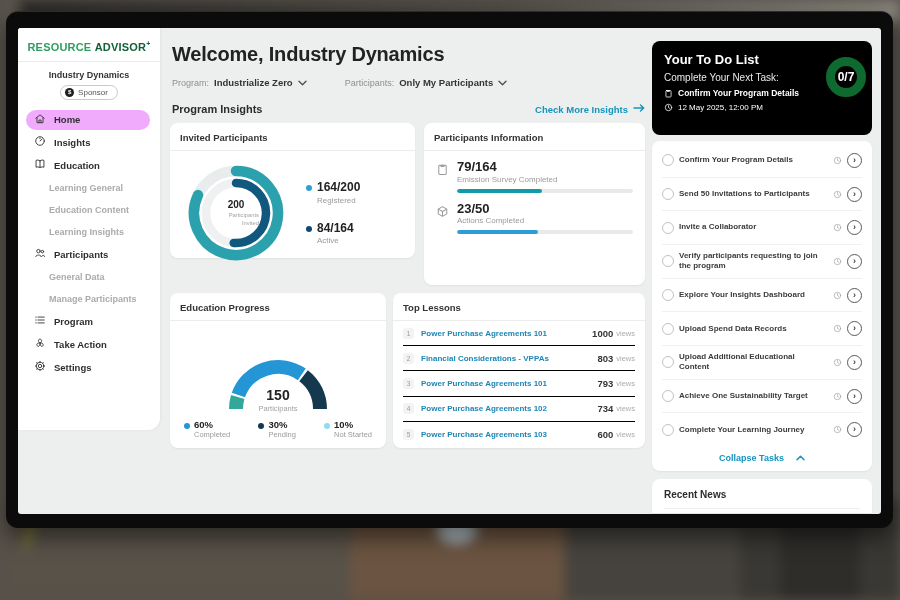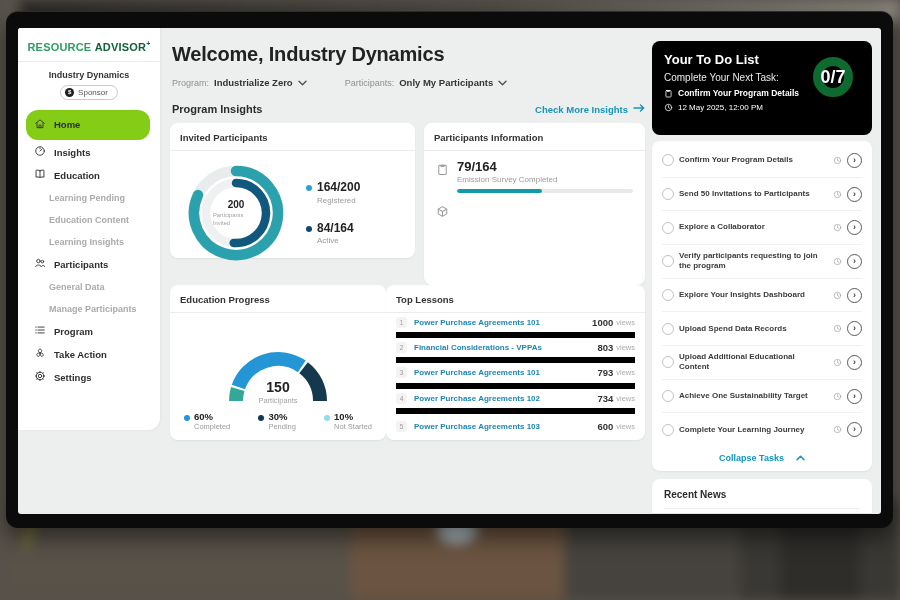--- a/index.html
+++ b/index.html
@@ -36,46 +36,46 @@
   .sb-logo sup{font-size:7px;color:#11603a;font-weight:800}
   .sb-div{border-bottom:1px solid #e9e9e9;margin:0 0 8px 0}
   .sb-org{text-align:center;font-size:9px;font-weight:700;color:#333}
   .sb-badge{display:flex;width:fit-content;margin:5px auto 10px;align-items:center;gap:4px;
             border:1px solid #c9c9c9;border-radius:10px;padding:2px 9px 2px 4px;font-size:8px;color:#555;background:#fff}
   .sb-badge-dot{width:9px;height:9px;border-radius:50%;background:#1f1f1f;color:#fff;font-size:6px;
                 display:flex;align-items:center;justify-content:center;font-weight:700}
   .sb-menu{list-style:none}
   .sb-item{height:23px;display:flex;align-items:center;gap:8px;padding-left:16px;
            font-size:9.5px;font-weight:700;color:#2e2e2e;cursor:pointer}
-  .sb-item.active{background:#84cc16;border-radius:12px;margin:1px 10px 1px 8px;padding-left:8px;height:30px}
+  .sb-item.active{background:#f0abfc;border-radius:12px;margin:1px 10px 1px 8px;padding-left:8px;height:20px}
   .sb-item.sub{padding-left:31px;color:#ababab;font-weight:600;font-size:9px;height:22px}
   .sb-item svg{flex-shrink:0;stroke:#3a3a3a;fill:none;stroke-width:1.1;stroke-linecap:round;stroke-linejoin:round}
 
   
   .main{position:absolute;left:152px;top:0;width:475px;height:486px}
   .main h1{margin:15px 0 0 2px;font-size:20px;font-weight:700;color:#222;letter-spacing:-.2px}
   .filters{display:flex;gap:38px;margin:11px 0 0 2px;align-items:center}
   .filter{display:flex;align-items:center;gap:5px;font-size:9px;color:#8f8f8f}
   .filter b{font-size:9.5px;color:#333}
   .chev{stroke:#555;fill:none;stroke-width:1.4;stroke-linecap:round;stroke-linejoin:round}
   .section-row{display:flex;justify-content:space-between;align-items:center;margin:15px 0 0 2px}
   .section-row h2{font-size:11px;font-weight:800;color:#2c2c2c}
   .tlink{display:flex;align-items:flex-start;gap:5px;font-size:9.5px;font-weight:700;color:#1694bd;cursor:pointer}
   .tlink svg{stroke:#1694bd;fill:none;stroke-width:1.4;stroke-linecap:round;stroke-linejoin:round}
 
   .card{background:#fff;border-radius:8px;box-shadow:0 1px 2px rgba(0,0,0,.06)}
   .card-head{padding:9px 10px 7px;font-size:9.5px;font-weight:700;color:#333;border-bottom:1px solid #ececec}
   .row1{display:flex;gap:9px;margin-top:8px}
-  .row2{display:flex;}
+  .row2{display:flex;gap:7px;margin-top:8px}
 
   
   .c-invited{width:246px;height:135px}
   .inv-body{display:flex;align-items:center;padding:6px 6px 0 10px}
   .donut-wrap{position:relative;width:112px;height:112px}
-  .donut-center{position:absolute;inset:0;display:flex;flex-direction:column;align-items:center;justify-content:center;text-align:left}
+  .donut-center{position:absolute;inset:0;display:flex;flex-direction:column;align-items:center;justify-content:center;text-align:right}
   .donut-center .v{font-size:10px;font-weight:800;color:#222}
   .donut-center .l{font-size:5.8px;color:#a2a2a2;width:46px;line-height:1.25;margin-top:2px}
   .inv-legend{margin-left:14px;display:flex;flex-direction:column;gap:17px}
   .leg-entry{display:flex;align-items:flex-start;gap:5px}
   .leg-dot{width:6px;height:6px;border-radius:50%;margin-top:4px;flex-shrink:0}
   .dot-reg{background:#2f9fd8}.dot-act{background:#0d4a73}
   .leg-entry .v{font-size:12px;font-weight:800;color:#222;line-height:1.1}
   .leg-entry .l{font-size:8px;color:#9a9a9a;margin-top:1px}
 
   
@@ -97,41 +97,41 @@
   .edu-legend{display:flex;justify-content:space-between;padding:7px 14px 0}
   .edu-leg{display:flex;gap:4px;align-items:flex-start}
   .edu-leg .d{width:6px;height:6px;border-radius:50%;margin-top:3px}
   .d-comp{background:#2496d5}.d-pend{background:#14394e}.d-ns{background:#8edbf2}
   .edu-leg .p{font-size:9.5px;font-weight:800;color:#222;line-height:1.1}
   .edu-leg .t{font-size:7.5px;color:#9b9b9b}
 
   
   .c-lessons{flex:1;height:155px}
   .ls-body{padding:0 10px}
-  .ls-row{display:flex;align-items:center;height:25.2px;border-bottom:6px solid #000000}
+  .ls-row{display:flex;align-items:center;height:25.2px;border-bottom:1px solid #000000}
   .ls-row:last-child{border-bottom:none}
   .ls-rank{width:11px;height:11px;background:#f3f3f3;border-radius:3px;font-size:6.5px;color:#999;
            display:flex;align-items:center;justify-content:center;margin-right:7px;flex-shrink:0}
   .ls-title{flex:1;font-size:8px;font-weight:700;color:#1e86b4;cursor:pointer}
   .ls-views{font-size:9.5px;font-weight:800;color:#333}
   .ls-suffix{font-size:7.5px;color:#ababab;margin-left:3px}
 
   
   .right{position:absolute;left:634px;top:0;width:220px}
   .todo-green{margin-top:13px;height:94px;background:#000000;border-radius:8px;color:#fff;
               position:relative;padding:11px 12px}
   .todo-green .t{font-size:13px;font-weight:800}
   .todo-green .s{font-size:10px;margin-top:5px;opacity:.92}
   .tg-row{display:flex;align-items:center;gap:5px;margin-top:5px}
   .tg-row svg{stroke:#fff;fill:none;stroke-width:1.2;stroke-linecap:round;stroke-linejoin:round;flex-shrink:0}
   .tg-task{font-size:8.5px;font-weight:700}
   .tg-due{font-size:8px}
-  .tg-ring{position:absolute;right:19px;top:16px;width:40px;height:40px;border:9px solid #0e6a2e;
+  .tg-ring{position:absolute;right:6px;top:16px;width:40px;height:40px;border:9px solid #0e6a2e;
            border-radius:50%;display:flex;align-items:center;justify-content:center;
-           font-size:18px;font-weight:800;color:#fff}
+           font-size:12px;font-weight:800;color:#fff}
 
   .todo-card{margin-top:6px;height:330px;padding:3px 10px 6px;display:flex;flex-direction:column}
   .todo-item{display:flex;align-items:center;gap:5px;border-bottom:1px solid #f0f0f0;
              padding:4px 0;min-height:29px;flex:1}
   .todo-item:nth-last-child(2){border-bottom:none}
   .todo-check{width:12px;height:12px;border:1.5px solid #c2c2c2;border-radius:50%;flex-shrink:0;cursor:pointer}
   .todo-label{flex:1;font-size:8px;font-weight:600;color:#3b3b3b;line-height:1.3;padding-right:2px}
   .todo-clock{flex-shrink:0;stroke:#9a9a9a;fill:none;stroke-width:1;stroke-linecap:round}
   .todo-chev{width:15px;height:15px;border:1.5px solid #5a5a5a;border-radius:50%;flex-shrink:0;
              display:flex;align-items:center;justify-content:center;font-size:9px;color:#444;
@@ -187,21 +187,21 @@
               </svg></span>
         <span>Insights</span>
       </li>
       <li class="sb-item">
         <span><svg width="12" height="12" viewBox="0 0 14 14">
                 <path d="M7 3.2 C5.6 2.2 3.6 2.2 2.4 2.8 V10.8 C3.6 10.2 5.6 10.2 7 11.2 C8.4 10.2 10.4 10.2 11.6 10.8 V2.8 C10.4 2.2 8.4 2.2 7 3.2 Z M7 3.2 V11.2"></path>
               </svg></span>
         <span>Education</span>
       </li>
       <li class="sb-item sub">
-        <span>Learning Pending</span>
+        <span>Learning General</span>
       </li>
       <li class="sb-item sub">
         <span>Education Content</span>
       </li>
       <li class="sb-item sub">
         <span>Learning Insights</span>
       </li>
       <li class="sb-item">
         <span><svg width="12" height="12" viewBox="0 0 14 14">
                 <circle cx="5.2" cy="4.8" r="2"></circle>
@@ -318,20 +318,27 @@
               <div class="pi-l">Emission Survey Completed</div>
               <div class="pi-track">
                     <div class="pi-fill" style="width: 48.1707%; background: rgb(18, 154, 169);"></div>
                   </div>
             </div>
           </div>
           <div class="pi-row">
             <svg width="13" height="13" viewBox="0 0 14 14">
                   <path d="M7 1.8 L11.6 4.4 V9.6 L7 12.2 L2.4 9.6 V4.4 Z M2.4 4.4 L7 7 L11.6 4.4 M7 7 V12.2"></path>
                 </svg>
+            <div>
+              <div class="pi-v">23/50</div>
+              <div class="pi-l">Actions Completed</div>
+              <div class="pi-track">
+                    <div class="pi-fill" style="width: 46%; background: rgb(45, 157, 216);"></div>
+                  </div>
+            </div>
           </div>
         </div>
       </div>
     </div>
 
 
     <div class="row2">
 
       <div class="card c-edu">
         <div class="card-head">Education Progress</div>
@@ -446,21 +453,21 @@
         <span class="todo-check"></span>
         <span class="todo-label">Send 50 Invitations to Participants</span>
         <svg class="todo-clock" width="9" height="9" viewBox="0 0 14 14">
               <circle cx="7" cy="7" r="5"></circle>
               <path d="M7 4.2 V7 L9 8.4"></path>
             </svg>
         <span class="todo-chev">›</span>
       </div>
       <div class="todo-item">
         <span class="todo-check"></span>
-        <span class="todo-label">Explore a Collaborator</span>
+        <span class="todo-label">Invite a Collaborator</span>
         <svg class="todo-clock" width="9" height="9" viewBox="0 0 14 14">
               <circle cx="7" cy="7" r="5"></circle>
               <path d="M7 4.2 V7 L9 8.4"></path>
             </svg>
         <span class="todo-chev">›</span>
       </div>
       <div class="todo-item">
         <span class="todo-check"></span>
         <span class="todo-label">Verify participants requesting to join the program</span>
         <svg class="todo-clock" width="9" height="9" viewBox="0 0 14 14">

